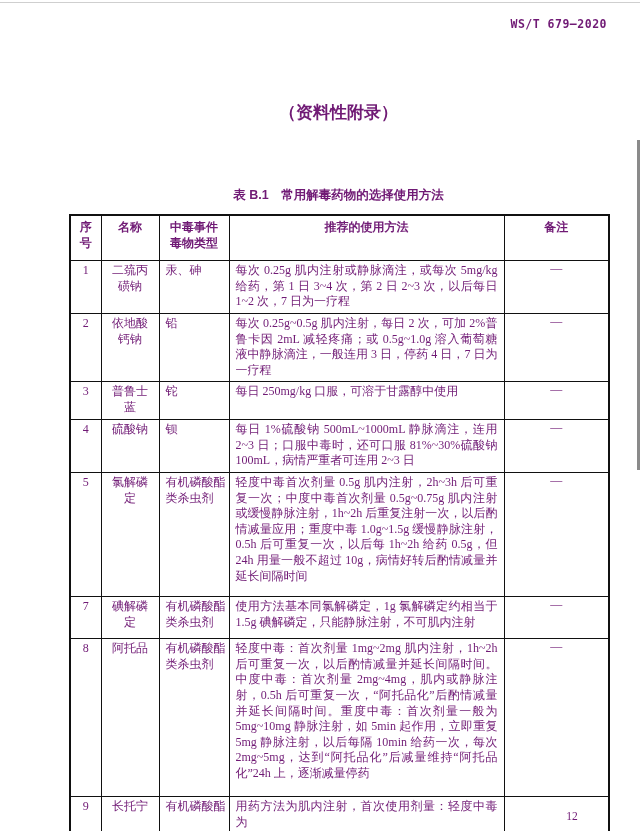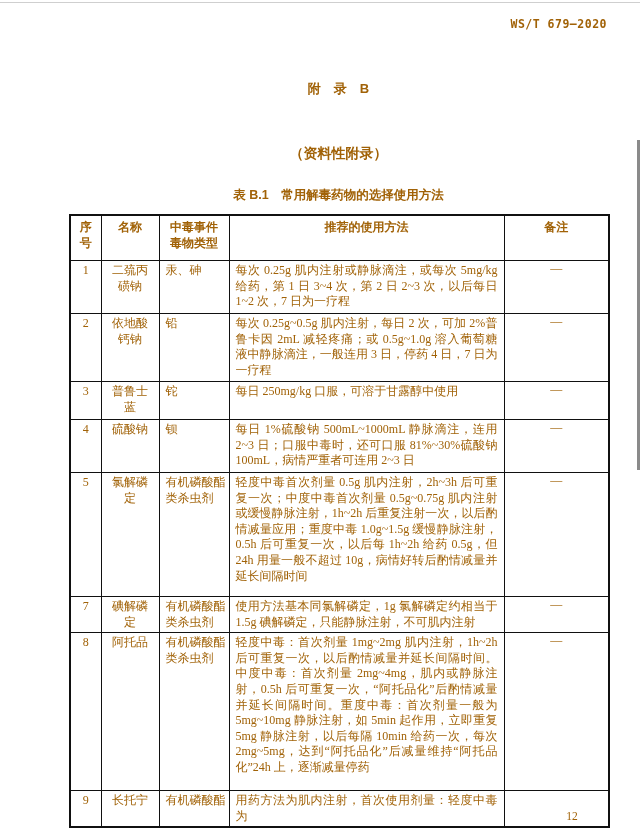--- a/index.html
+++ b/index.html
@@ -1,40 +1,40 @@
 <!DOCTYPE html>
 <html><head>
 <meta charset="utf-8">
 <style>
   html,body { margin:0; padding:0; background:#ffffff; }
   .page {
     position: relative;
     width: 640px;
     height: 831px;
     background: #ffffff;
-    color: #a16207;
+    color: #701a75;
     font-family: "Liberation Serif", "DejaVu Serif", serif;
     overflow: hidden;
   }
   .page-top-edge {
     position: absolute; top: 2px; left: 0; width: 640px; height: 1px;
     background: #cfcfcf;
   }
   .scroll-thumb {
     position: absolute; right: 0; top: 140px; width: 3px; height: 330px;
     background: #8a8a8a;
   }
   .doc-number {
     position: absolute; top: 17px; right: 33px;
     font-family: "DejaVu Sans Mono", monospace;
     font-weight: bold; font-size: 11.5px; letter-spacing: .5px;
   }
   .centered-block { position: absolute; left: 69px; width: 539px; text-align: center; }
   .appendix-title   { top: 80px;  font-family:"Liberation Sans",sans-serif; font-weight: bold; font-size: 13px; }
-  .appendix-subtitle{ top: 101px; font-family:Liberation Sans, sans-serif; font-weight: bold; font-size: 14px; margin-top: 44px; }
+  .appendix-subtitle{ top: 101px; font-family:Liberation Sans, sans-serif; font-weight: bold; font-size: 17px; }
   .appendix-heading { top: 121px; font-family:"Liberation Sans",sans-serif; font-weight: bold; font-size: 12.5px; }
   .intro {
     position: absolute; left: 69px; top: 149px; width: 539px;
     font-size: 12px; line-height: 16px; text-indent: 25px; text-align: left;
   }
   .table-caption { top: 187px; font-family:"Liberation Sans",sans-serif; font-weight: bold; font-size: 12.5px; }
   table.antidote {
     position: absolute; left: 69px; top: 214px; width: 539px;
     border-collapse: collapse; table-layout: fixed;
     border: 2px solid #111;
@@ -47,21 +47,21 @@
     overflow: hidden;
   }
   table.antidote th {
     font-family: "Liberation Sans", sans-serif;
     font-weight: bold; font-size: 12px;
     text-align: center; white-space: pre-line;
     padding: 4px 2px; height: 36px;
   }
   td.no     { text-align: center; padding: 2px 0; }
   td.name   { text-align: center; white-space: pre-line; padding: 2px 1px; }
-  td.poison { text-align: left; white-space: pre-line; padding: 2px 2px 2px 6px; }
+  td.poison { text-align: left; white-space: pre-line; padding: 2px 2px 8px 6px; }
   td.method { text-align: justify; padding: 2px 6px; margin-top: 37px; }
   td.note   { text-align: center; vertical-align: middle; padding: 0; }
   tbody tr:nth-child(1) { height: 53px; }
   tbody tr:nth-child(2) { height: 68px; }
   tbody tr:nth-child(3) { height: 38px; }
   tbody tr:nth-child(4) { height: 53px; }
   tbody tr:nth-child(5) { height: 124px; }
   tbody tr:nth-child(6) { height: 36px; }
   tbody tr:nth-child(7) { height: 158px; }
   tbody tr:nth-child(8) { height: 20px; }
@@ -72,21 +72,20 @@
 </style>
 </head>
 <body>
 
 <div class="page">
 
   <div class="page-top-edge"></div>
 
   <div class="doc-number">WS/T 679—2020</div>
 
-  <div class="centered-block appendix-title">附　录　B</div>
   <div class="centered-block appendix-subtitle">（资料性附录）</div>
 
 
   <div class="centered-block table-caption">表 B.1　常用解毒药物的选择使用方法</div>
 
   <table class="antidote">
     <colgroup>
       <col style="width:31px">
       <col style="width:58px">
       <col style="width:70px">

